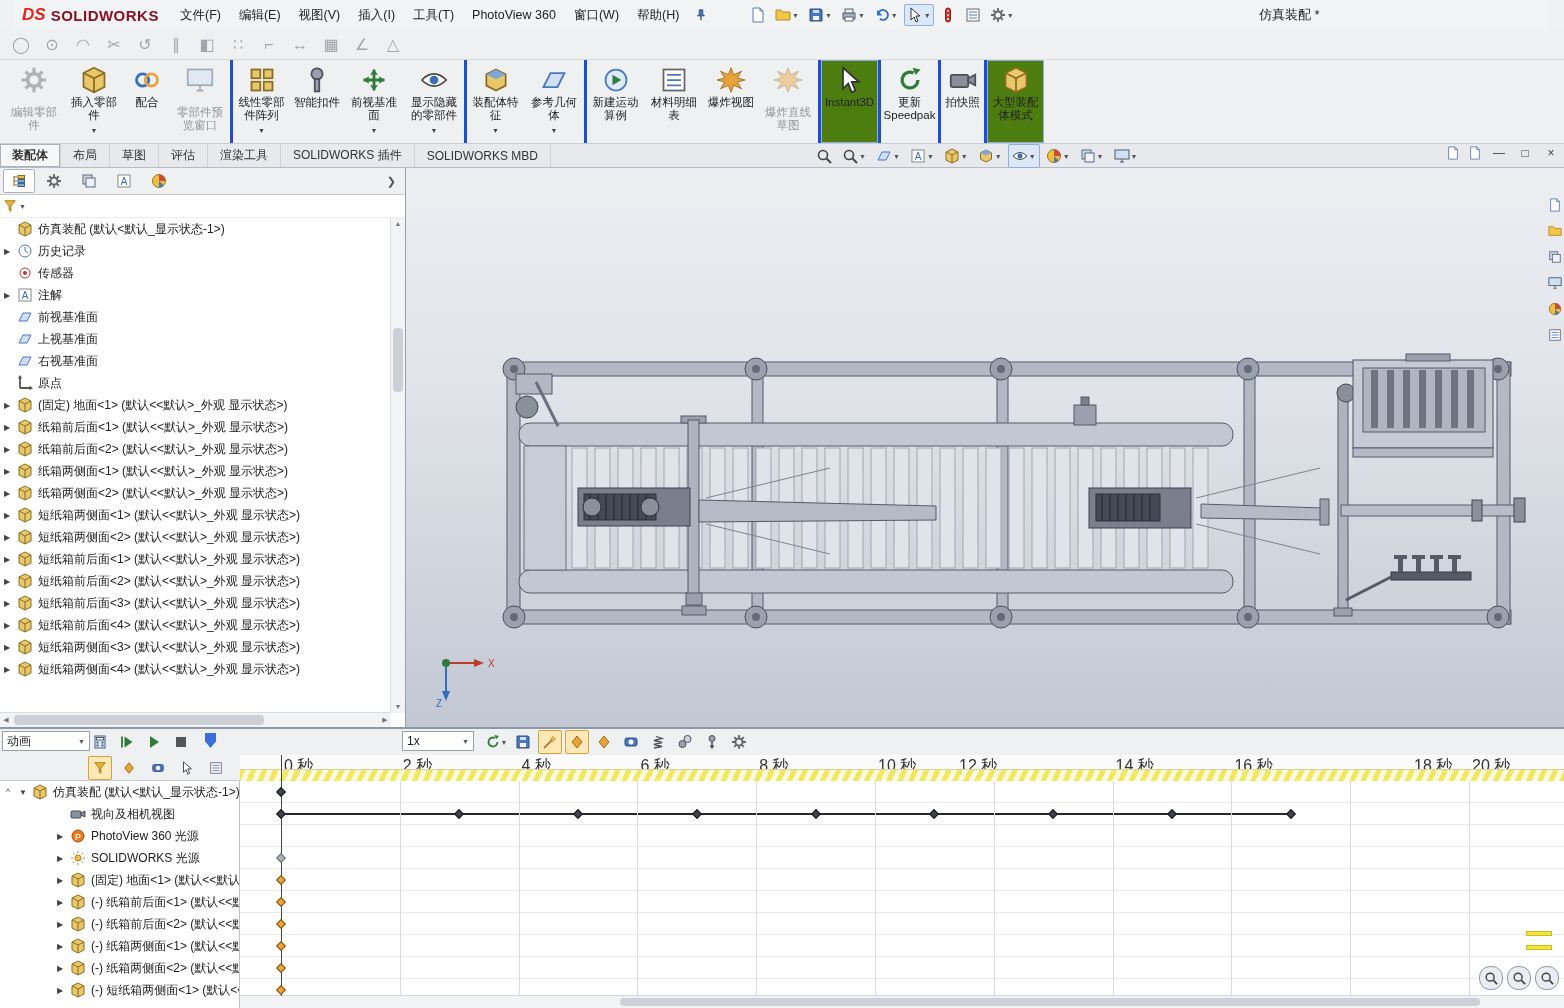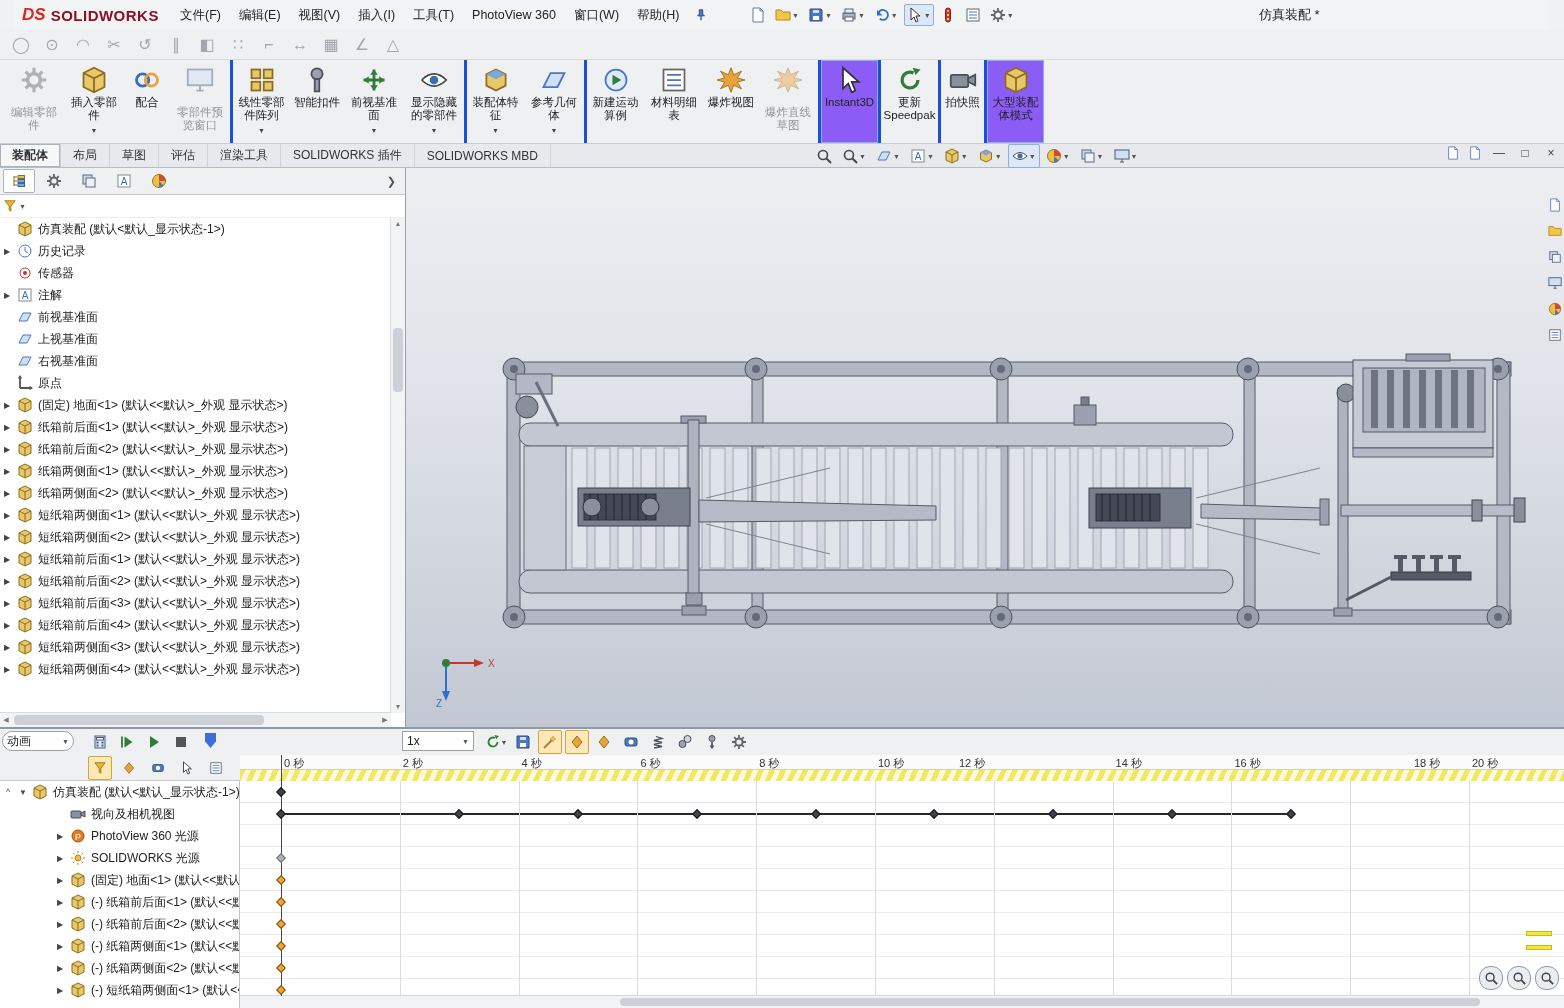--- a/index.html
+++ b/index.html
@@ -26,21 +26,21 @@
   .doc-title{position:absolute;left:1245px;top:0;height:30px;display:flex;align-items:center;font-size:13px;}
 
   
   .quickbar{position:absolute;left:0;top:30px;width:1564px;height:30px;background:#eef0f2;border-bottom:1px solid #d8dbdf;display:flex;align-items:center;gap:9px;padding-left:10px;box-sizing:border-box;color:#a2a7ae;font-size:16px;}
   .qb-ico{width:22px;text-align:center;}
 
   
   .ribbon{position:absolute;left:0;top:60px;width:1564px;height:84px;background:#eef0f2;border-bottom:1px solid #c8ccd2;display:flex;align-items:stretch;padding-left:4px;box-sizing:border-box;}
   .rb-btn{min-width:46px;max-width:60px;display:flex;flex-direction:column;align-items:center;justify-content:flex-start;padding:6px 4px 2px;gap:2px;text-align:center;font-size:11.5px;line-height:13px;color:#222;box-sizing:border-box;}
   .rb-btn.sep{border-left:3px solid #1d4ed8;}
-  .rb-btn.active{background:#8b5cf6;box-shadow:inset 0 0 0 1px #8fb0d8;}
+  .rb-btn.active{background:#4d7c0f;box-shadow:inset 0 0 0 1px #8fb0d8;}
   .rb-btn.disabled{opacity:.45;gap:12px;}
   .rb-arrow{font-size:7px;color:#444;}
   .rb-label{white-space:normal;}
 
   
   .tabrow{position:absolute;left:0;top:144px;width:1564px;height:24px;background:#e7e9ec;border-bottom:1px solid #b7bcc4;box-sizing:border-box;}
   .tabs{display:flex;height:23px;align-items:stretch;}
   .tab{display:flex;padding:0 12px;align-items:center;font-size:12px;color:#333;border-right:1px solid #cfd3d9;}
   .tab.active{background:#f6f7f9;box-shadow:inset 0 0 0 1px #aab2be;font-weight:bold;}
   .headsup{position:absolute;left:812px;top:1px;height:22px;display:flex;gap:2px;align-items:center;}
@@ -77,21 +77,21 @@
   
   .motion{position:absolute;left:0;top:727px;width:1564px;height:281px;background:#fff;border-top:2px solid #8f98a6;box-sizing:border-box;}
   .mm-toolbar{position:absolute;left:0;top:0;right:0;height:26px;background:#eef0f2;border-bottom:1px solid #c8ccd2;}
   .mm-select{position:absolute;top:2px;height:20px;background:#fff;border:1px solid #9aa2ad;display:flex;align-items:center;justify-content:space-between;padding:0 4px;font-size:12px;box-sizing:border-box;}
   .mm-ico-row{position:absolute;top:1px;height:24px;display:flex;align-items:center;gap:3px;}
   .mm-btn{width:22px;height:22px;display:flex;align-items:center;justify-content:center;border-radius:2px;border:1px solid transparent;}
   .mm-btn.active{background:#fde9b8;border:1px solid #d9a33a;}
   .mm-slider{position:absolute;left:205px;top:4px;width:11px;height:15px;background:#3a6fd8;clip-path:polygon(0 0,100% 0,100% 55%,50% 100%,0 55%);}
   .mm-filters{position:absolute;left:0;top:26px;width:240px;height:26px;background:#eef0f2;border-bottom:1px solid #c8ccd2;display:flex;align-items:center;justify-content:flex-end;gap:5px;padding-right:12px;box-sizing:border-box;}
   .mm-ruler{position:absolute;left:240px;right:0;top:26px;height:26px;background:#fbfbfb;border-bottom:1px solid #b9bdc4;overflow:hidden;}
-  #ruler-labels{position:absolute;inset:0;font-size:11px;color:#333;}
+  #ruler-labels{position:absolute;inset:0;font-size:16px;color:#333;}
   .ruler-label{position:absolute;top:1px;white-space:nowrap;}
   .mm-hatch{position:absolute;left:0;right:0;bottom:0;height:11px;background:repeating-linear-gradient(115deg,#f2e75e 0 5px,#fdfbdf 5px 10px);border-top:1px solid #d8d2a0;}
   .mm-tree{position:absolute;left:0;top:52px;bottom:0;width:240px;background:#fff;border-right:1px solid #c0c4ca;overflow:hidden;font-size:12px;box-sizing:border-box;}
   .mt-row{display:flex;align-items:center;height:22px;padding-left:44px;white-space:nowrap;overflow:hidden;}
   .mt-row.root{padding-left:6px;}
   .mt-pre{width:13px;font-size:9px;color:#555;flex:none;}
   .mm-timeline{position:absolute;left:240px;right:0;top:52px;bottom:12px;overflow:hidden;background:repeating-linear-gradient(to bottom,#ffffff 0 21px,#ebebeb 21px 22px);}
   .tl-grid{position:absolute;top:0;bottom:0;width:1px;background:#dcdcdc;}
   .playhead{position:absolute;left:41px;top:0;bottom:0;width:1px;background:#454545;z-index:5;}
   .cam-line{position:absolute;top:32px;height:2px;background:#26282e;}
@@ -1085,21 +1085,21 @@
       <div class="fm-hsb">
         <div class="sb-arrow" style="left:0">◀</div>
         <div class="fm-hthumb"></div>
         <div class="sb-arrow" style="right:0">▶</div>
       </div>
     </div>
   </div>
 
   <div class="motion">
     <div class="mm-toolbar">
-      <div class="mm-select" style="left:2px;width:72px;border-radius:10px;">
+      <div class="mm-select" style="left:2px;width:88px;">
         <span>动画</span>
         <span class="dd-arrow">▼</span>
       </div>
       <div class="mm-ico-row repeat" style="left:88px;">
 
           <div class="mm-btn">
             <svg class="i16">
               <use href="#s-calc"></use>
             </svg>
           </div>

